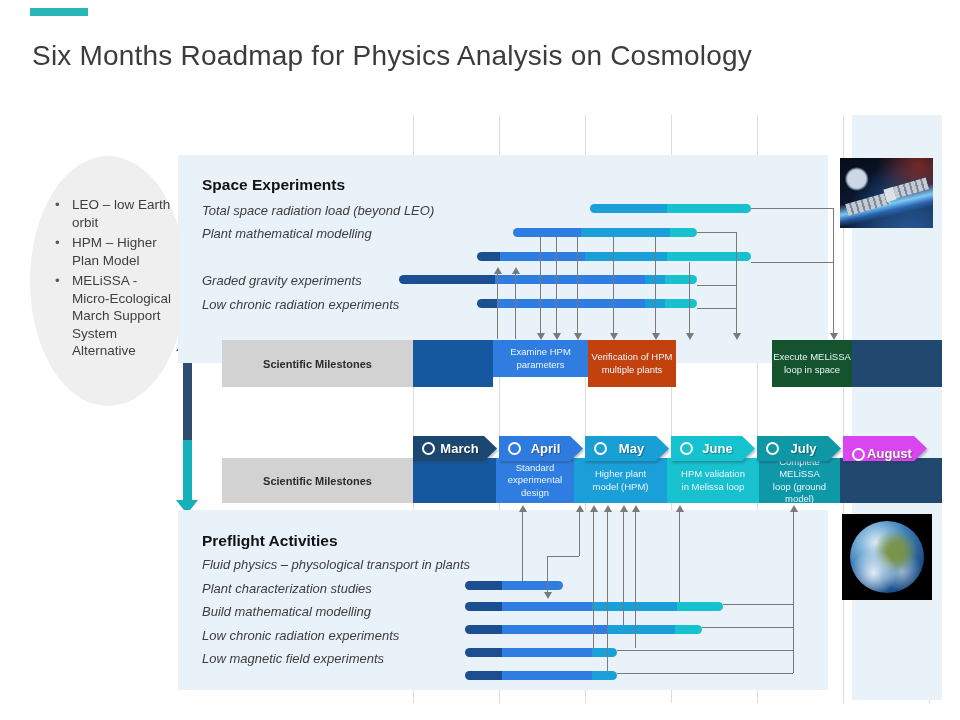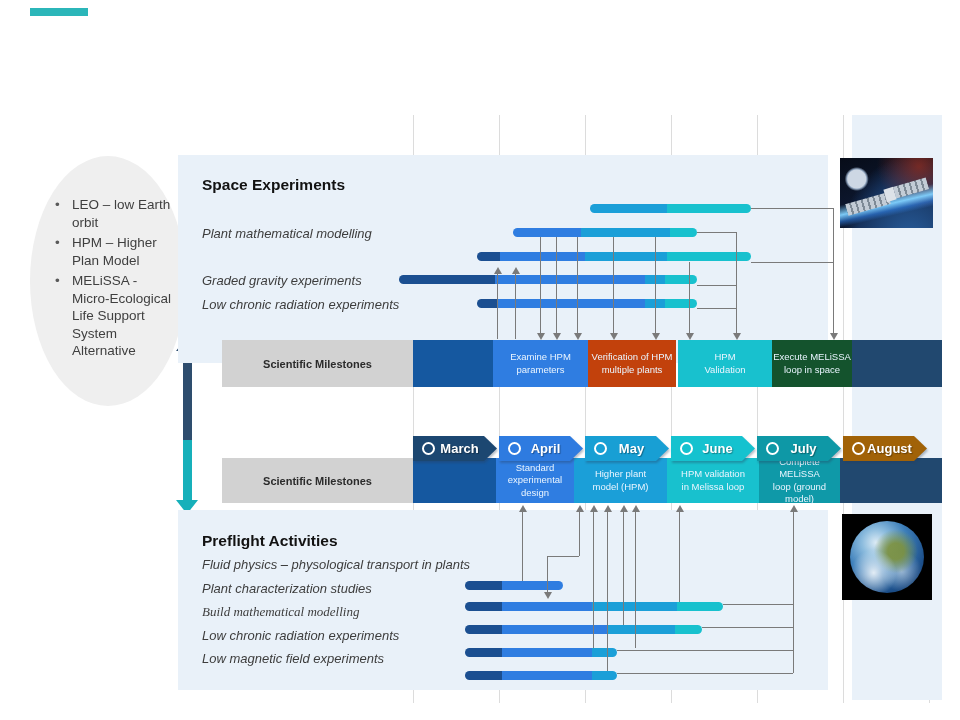--- a/index.html
+++ b/index.html
@@ -63,37 +63,38 @@
          radial-gradient(circle at 32% 72%, rgba(255,255,255,.85), transparent 32%),
          radial-gradient(circle at 62% 42%, rgba(125,145,60,.9) 0 8px, transparent 22px),
          radial-gradient(circle at 70% 70%, rgba(255,255,255,.5), transparent 28%),
          radial-gradient(circle at 35% 30%, #dcebf5 0%, #8cbcde 20%, #3d7fba 45%, #1c4f8a 72%, #0b2a52 100%);}
 </style>
 </head>
 <body>
 
 <div class="slide" id="slide">
   <div class="accent" id="accent" style="background: rgb(43, 182, 185);"></div>
+  <h1 class="title">Six Months Roadmap for Physics Analysis on Cosmology</h1>
 
   <div id="grid-layer">
       <div class="grid" style="left: 413px;"></div>
       <div class="grid" style="left: 499px;"></div>
       <div class="grid" style="left: 585px;"></div>
       <div class="grid" style="left: 671px;"></div>
       <div class="grid" style="left: 757px;"></div>
       <div class="grid" style="left: 843px;"></div>
       <div class="grid" style="left: 929px;"></div>
     </div>
   <div class="band"></div>
 
   <div class="bubble">
     <ul id="legend-list">
         <li>LEO – low Earth orbit</li>
         <li>HPM – Higher Plan Model</li>
-        <li>MELiSSA - Micro-Ecological Life Support System Alternative</li>
+        <li>MELiSSA - Micro-Ecological March Support System Alternative</li>
       </ul>
   </div>
 
   <div class="va va-shaft-top"></div>
   <div class="va va-shaft-bot"></div>
   <div class="va va-head-top"></div>
   <div class="va va-head-bot"></div>
 
   <section class="panel" id="space-panel">
     <h2>Space Experiments</h2>
@@ -108,20 +109,21 @@
 
   <div class="sat">
     <div class="streak"></div>
     <div class="wing1"></div>
     <div class="wing2"></div>
     <div class="body"></div>
   </div>
   <div class="earth">
     <div class="globe"></div>
   </div>
+<div class="rlabel" style="left: 202px; top: 203px;">Total space radiation load (beyond LEO)</div>
     <div class="bar" style="left: 590px; top: 204px; width: 161px;">
       <div class="seg" style="width: 77px; background: rgb(27, 159, 216);"></div>
       <div class="seg" style="width: 84px; background: rgb(24, 193, 206);"></div>
     </div>
     <div class="rlabel" style="left: 202px; top: 226px;">Plant mathematical modelling</div>
     <div class="bar" style="left: 513px; top: 228px; width: 184px;">
       <div class="seg" style="width: 68px; background: rgb(47, 125, 225);"></div>
       <div class="seg" style="width: 89px; background: rgb(27, 159, 216);"></div>
       <div class="seg" style="width: 27px; background: rgb(24, 193, 206);"></div>
     </div>
@@ -150,46 +152,44 @@
       <div class="seg" style="width: 37px; background: rgb(27, 79, 145);"></div>
       <div class="seg" style="width: 61px; background: rgb(47, 125, 225);"></div>
     </div>
     <div class="rlabel" style="left: 202px; top: 581px;">Plant characterization studies</div>
     <div class="bar" style="left: 465px; top: 602px; width: 258px;">
       <div class="seg" style="width: 37px; background: rgb(27, 79, 145);"></div>
       <div class="seg" style="width: 90px; background: rgb(47, 125, 225);"></div>
       <div class="seg" style="width: 85px; background: rgb(27, 159, 216);"></div>
       <div class="seg" style="width: 46px; background: rgb(24, 193, 206);"></div>
     </div>
-    <div class="rlabel" style="left: 202px; top: 604px; font-family: Liberation Serif, serif;">Build mathematical modelling</div>
+    <div class="rlabel" style="left: 202px; top: 604px;">Build mathematical modelling</div>
     <div class="bar" style="left: 465px; top: 625px; width: 237px;">
       <div class="seg" style="width: 37px; background: rgb(27, 79, 145);"></div>
       <div class="seg" style="width: 105px; background: rgb(47, 125, 225);"></div>
       <div class="seg" style="width: 68px; background: rgb(27, 159, 216);"></div>
       <div class="seg" style="width: 27px; background: rgb(24, 193, 206);"></div>
     </div>
     <div class="rlabel" style="left: 202px; top: 628px;">Low chronic radiation experiments</div>
     <div class="bar" style="left: 465px; top: 648px; width: 152px;">
       <div class="seg" style="width: 37px; background: rgb(27, 79, 145);"></div>
       <div class="seg" style="width: 90px; background: rgb(47, 125, 225);"></div>
       <div class="seg" style="width: 25px; background: rgb(27, 159, 216);"></div>
     </div>
     <div class="rlabel" style="left: 202px; top: 651px;">Low magnetic field experiments</div>
     <div class="bar" style="left: 465px; top: 671px; width: 152px;">
       <div class="seg" style="width: 37px; background: rgb(27, 79, 145);"></div>
       <div class="seg" style="width: 90px; background: rgb(47, 125, 225);"></div>
       <div class="seg" style="width: 25px; background: rgb(27, 159, 216);"></div>
     </div>
     <div class="mseg" style="left: 413px; top: 340px; width: 80px; height: 47px; background: rgb(21, 88, 160);"></div>
-    <div class="mseg" style="left: 493px; top: 340px; width: 95px; height: 47px; background: rgb(47, 125, 225);">Examine HPM
+    <div class="mseg" style="left: 493px; top: 340px; width: 95px; height: 37px; background: rgb(47, 125, 225);">Examine HPM
 parameters</div>
     <div class="mseg" style="left: 588px; top: 340px; width: 88px; height: 47px; background: #c2410c;">Verification of HPM
 multiple plants</div>
-    <div class="mseg" style="left: 678px; top: 340px; width: 94px; height: 47px; background: rgb(24, 193, 206);">HPM
-Validation</div>
     <div class="mseg" style="left: 772px; top: 340px; width: 80px; height: 47px; background: #14532d;">Execute MELiSSA
 loop in space</div>
     <div class="mseg" style="left: 852px; top: 340px; width: 90px; height: 47px; background: rgb(33, 72, 111);"></div>
     <div class="mseg" style="left: 413px; top: 458px; width: 83px; height: 45px; background: rgb(21, 88, 160);"></div>
     <div class="mseg" style="left: 496px; top: 458px; width: 78px; height: 45px; background: rgb(47, 125, 225);">Standard
 experimental design</div>
     <div class="mseg" style="left: 574px; top: 458px; width: 93px; height: 45px; background: rgb(27, 159, 216);">Higher plant
 model (HPM)</div>
     <div class="mseg" style="left: 667px; top: 458px; width: 92px; height: 45px; background: rgb(24, 193, 206);">HPM validation
 in Melissa loop</div>
@@ -220,21 +220,21 @@
         <span class="lbl">June</span>
       </div>
     </div>
     <div class="banner" style="left: 757px; width: 84px;">
       <div class="banner-shape" style="background: rgb(14, 152, 166);">
         <span class="ring"></span>
         <span class="lbl">July</span>
       </div>
     </div>
     <div class="banner" style="left: 843px; width: 84px;">
-      <div class="banner-shape" style="background: #a16207;">
+      <div class="banner-shape" style="background: #d946ef; align-items: flex-end;">
         <span class="ring"></span>
         <span class="lbl">August</span>
       </div>
     </div>
     <div class="cl" style="left: 540px; top: 237px; width: 1px; height: 96px;"></div>
     <div class="ahd" style="left: 536.5px; top: 333px;"></div>
     <div class="cl" style="left: 556px; top: 237px; width: 1px; height: 96px;"></div>
     <div class="ahd" style="left: 552.5px; top: 333px;"></div>
     <div class="cl" style="left: 577px; top: 237px; width: 1px; height: 96px;"></div>
     <div class="ahd" style="left: 573.5px; top: 333px;"></div>

